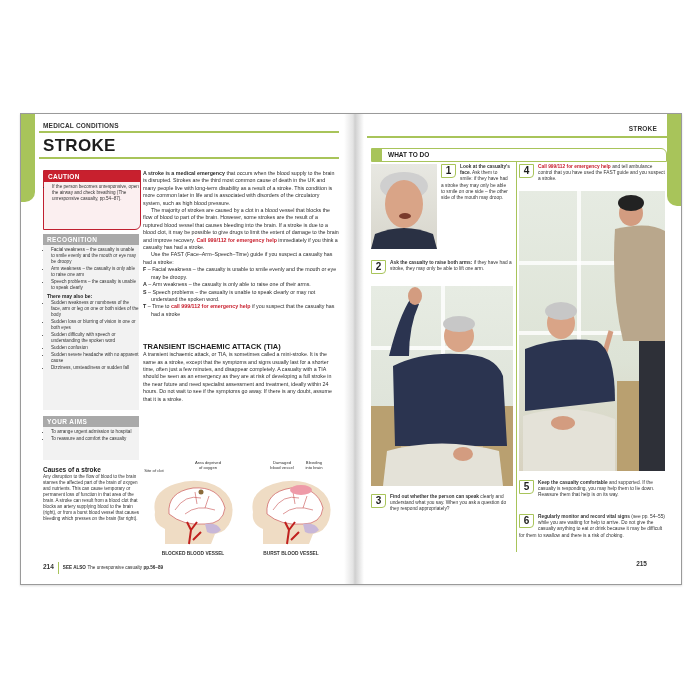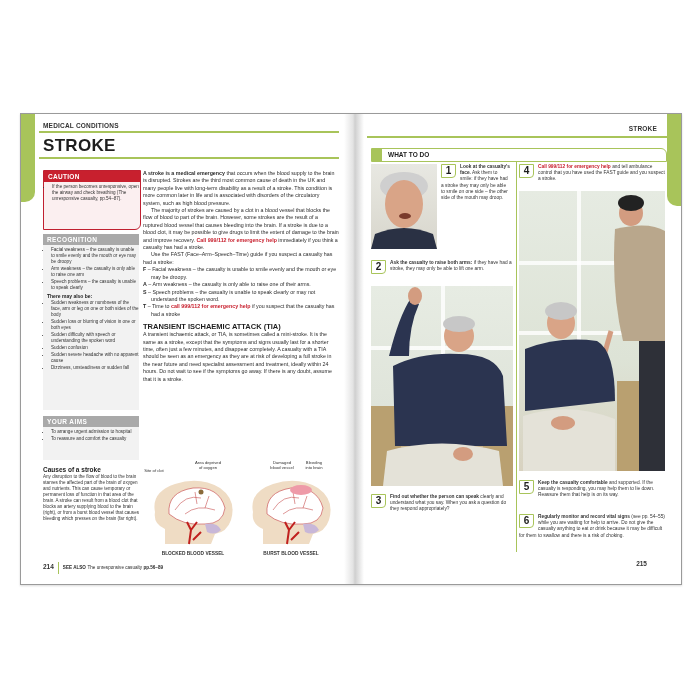--- a/index.html
+++ b/index.html
@@ -21,21 +21,21 @@
   .box-sub{font-weight:bold;font-size:5px;margin:2px 0 1px 4px;color:#222;}
   .causes-h{position:absolute;left:22px;top:352px;font-weight:bold;font-size:6.5px;color:#1d1d1d;}
   .causes{position:absolute;left:22px;top:360px;width:96px;}
   .body-col{position:absolute;left:122px;top:56px;width:196px;font-size:5.3px;line-height:7.4px;color:#2b2b2b;}
   .body-col p{margin:0;}
   .indent{text-indent:8px;}
   .red{color:#c8202e;font-weight:bold;}
   .b{font-weight:bold;}
   .fast{margin:0;}
   .fast div{padding-left:8px;text-indent:-8px;}
-  .tia-h{font-weight:bold;font-size:7.5px;color:#1d1d1d;margin-top:4px;line-height:9px;}
+  .tia-h{font-weight:bold;font-size:7.5px;color:#1d1d1d;margin-top:24px;line-height:9px;}
   .diagram{position:absolute;top:360px;width:96px;height:82px;}
   .diag-cap{position:absolute;font-size:4.2px;color:#333;line-height:5px;text-align:center;}
   .diag-title{position:absolute;bottom:0;width:100%;text-align:center;font-weight:bold;font-size:4.8px;color:#333;}
   .footer-l{position:absolute;left:22px;top:448px;font-size:5.5px;}
   .pgnum{font-weight:bold;font-size:6.5px;color:#333;}
   .vline{display:inline-block;width:1px;height:12px;background:#a8c45a;vertical-align:middle;margin:0 4px;}
   .see{font-weight:bold;font-size:4.6px;}
   .see-t{font-size:4.6px;}
   .wtd{position:absolute;left:350px;top:34px;width:294px;height:12px;border:1px solid #a8c45a;border-radius:0 6px 0 0;background:#fff;}
   .wtd-sq{position:absolute;left:0;top:0;width:10px;height:12px;background:#a8c45a;}

